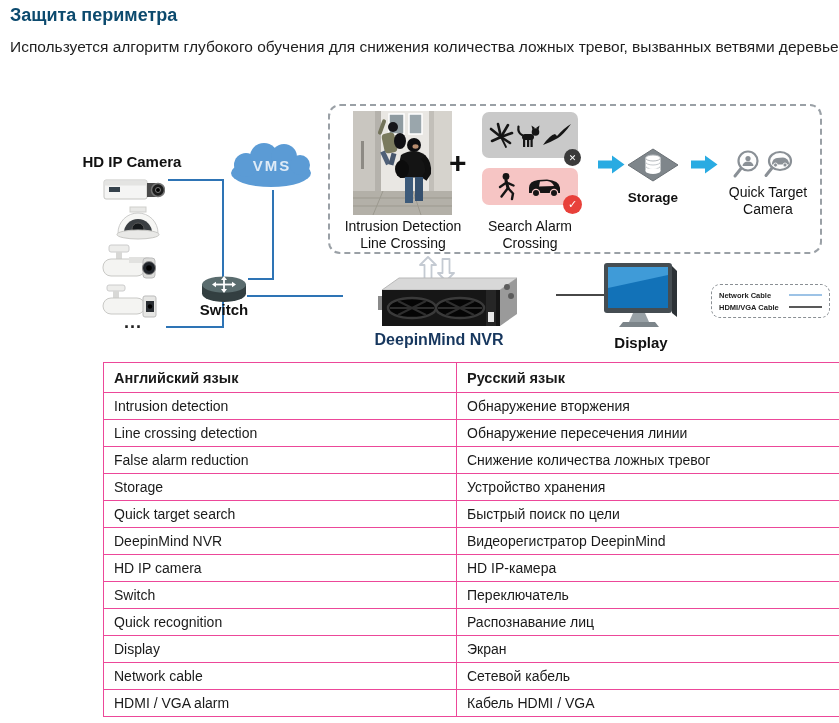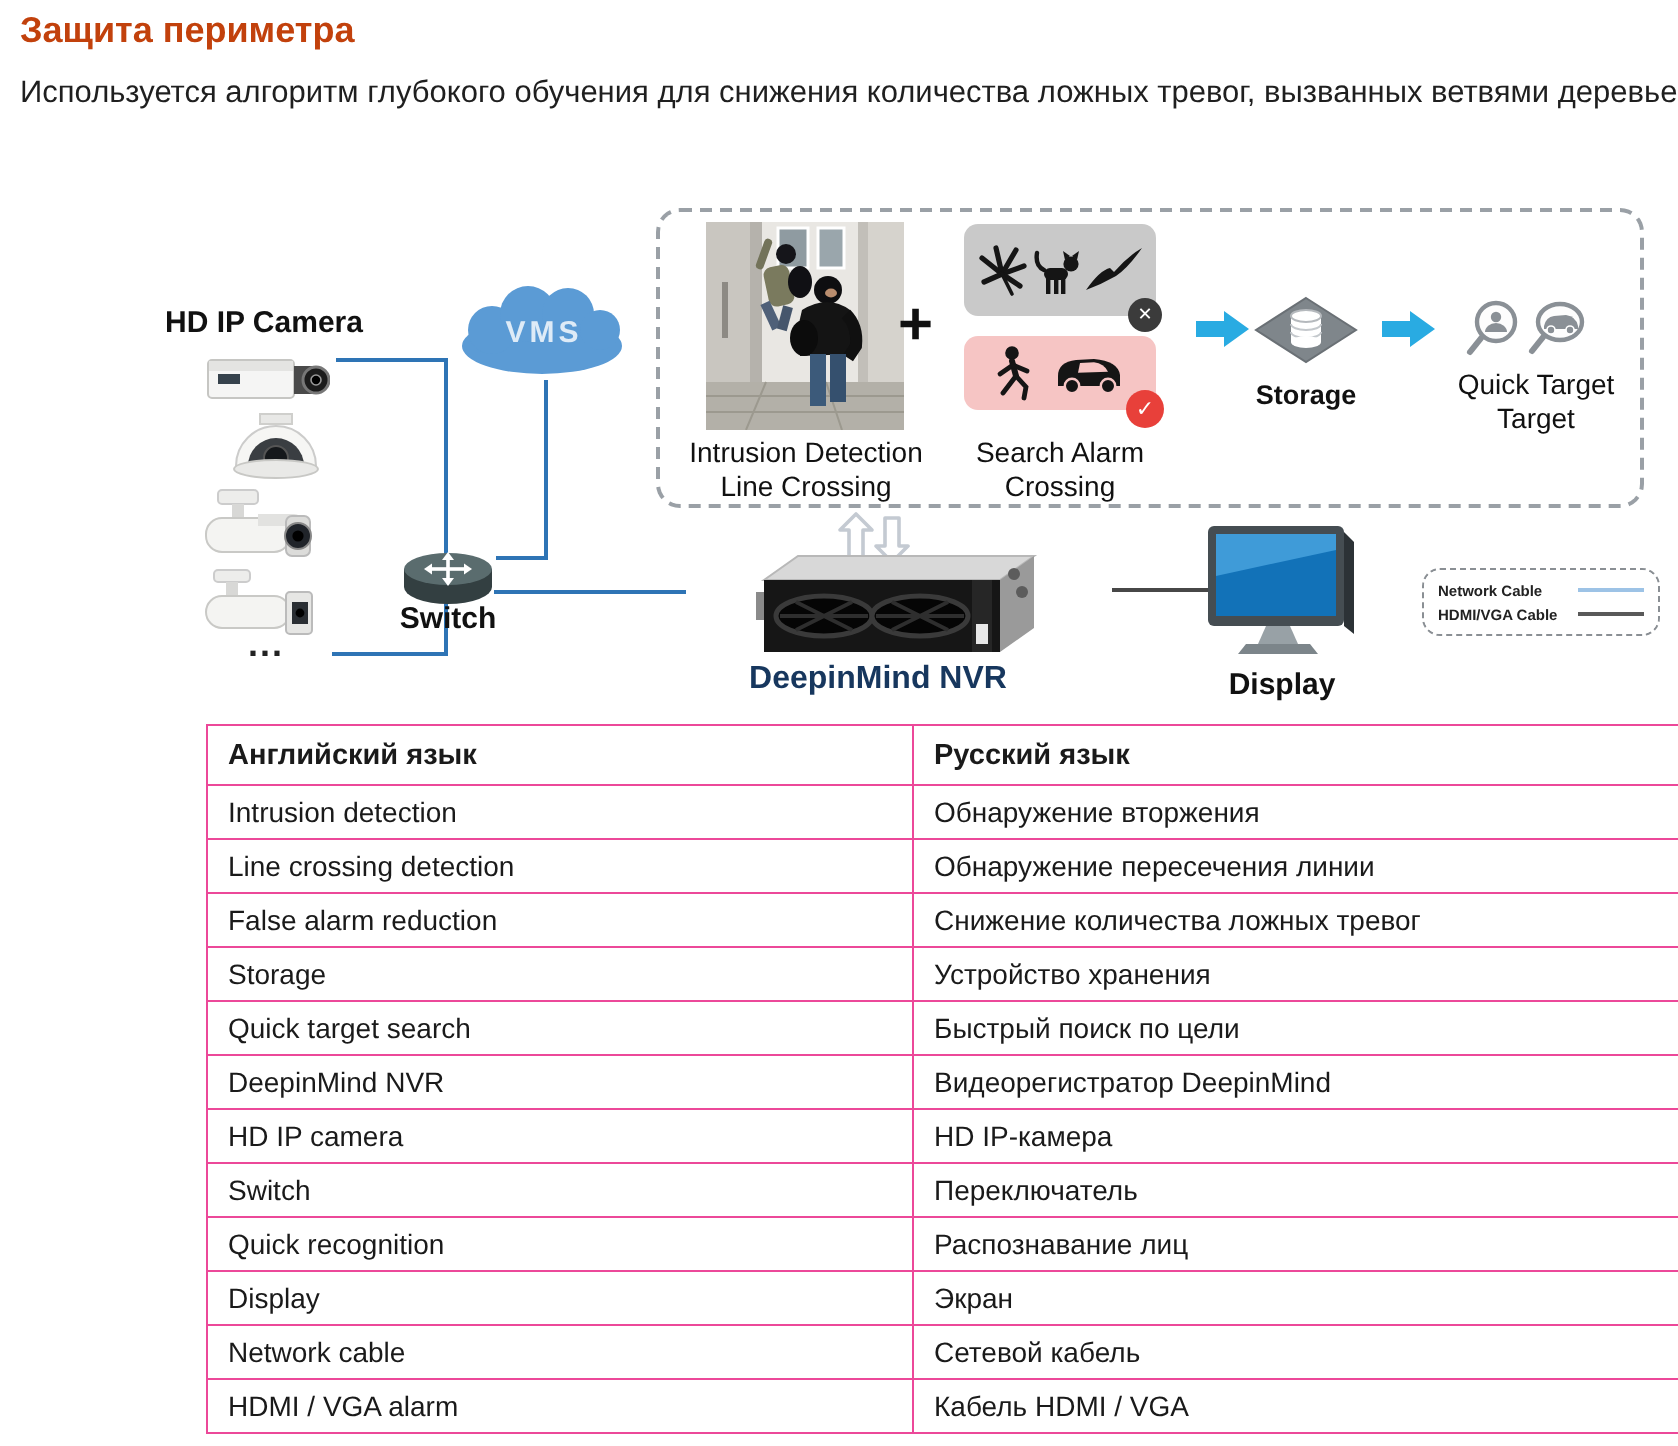--- a/index.html
+++ b/index.html
@@ -1,19 +1,19 @@
 <!DOCTYPE html>
 <html><head>
 <meta charset="utf-8">
 <style>
   html,body{margin:0;padding:0;background:#fff;}
   .page{position:relative;width:839px;height:723px;background:#fff;overflow:hidden;
         font-family:"Liberation Sans","DejaVu Sans",sans-serif;color:#1a1a1a;}
   .abs{position:absolute;}
-  .title{left:10px;top:5px;font-size:18px;font-weight:bold;color:#c2410c;}
+  .title{left:10px;top:5px;font-size:18px;font-weight:bold;color:#0c4a6e;}
   .para{left:10px;top:30px;width:829px;font-size:15.5px;line-height:33px;color:#1f1f1f;white-space:nowrap;}
   .lbl{font-weight:bold;font-size:15px;color:#111;text-align:center;}
   .line{position:absolute;background:#2E74B5;}
   .darkline{position:absolute;background:#474747;}
   .dashedbox{left:328px;top:104px;width:494px;height:150px;border:2px dashed #9aa0a6;border-radius:12px;box-sizing:border-box;}
   .graypanel{left:482px;top:112px;width:96px;height:46px;background:#c9c9c9;border-radius:7px;
              display:flex;align-items:center;justify-content:space-around;padding:0 6px;box-sizing:border-box;}
   .pinkpanel{left:482px;top:168px;width:96px;height:37px;background:#f6c5c4;border-radius:7px;
              display:flex;align-items:center;justify-content:space-evenly;padding:0 4px;box-sizing:border-box;}
   .badge{position:absolute;border-radius:50%;display:flex;align-items:center;justify-content:center;
@@ -233,21 +233,21 @@
       <path d="M11.5,16 a5.5,4.5 0 0,1 11,0 z" fill="#8a9096"></path>
       <line x1="10" y1="18.5" x2="4" y2="26" stroke="#8a9096" stroke-width="3" stroke-linecap="round"></line>
       <ellipse cx="49" cy="11" rx="11" ry="9" fill="#fdfdfd" stroke="#8a9096" stroke-width="2.2"></ellipse>
       <path d="M41,13 q1,-4.5 5,-5 l6,-0.5 q5,0.7 6,5.5 v1.5 h-17 z" fill="#8a9096"></path>
       <circle cx="44.5" cy="15" r="2" fill="#8a9096" stroke="#fff" stroke-width="0.8"></circle>
       <circle cx="54" cy="15" r="2" fill="#8a9096" stroke="#fff" stroke-width="0.8"></circle>
       <line x1="41" y1="18" x2="35" y2="25.5" stroke="#8a9096" stroke-width="3" stroke-linecap="round"></line>
     </svg>
     <div class="abs twoline" style="left:718px;top:184px;width:100px;">
       <div>Quick Target</div>
-      <div>Target</div>
+      <div>Camera</div>
     </div>
 
     <svg class="abs" style="left:419px;top:255px;" width="36" height="28" viewBox="0 0 36 28">
       <g fill="#ffffff" stroke="#c4cad2" stroke-width="1.8" stroke-linejoin="round">
         <polygon points="9,2 17,10 12.5,10 12.5,24 5.5,24 5.5,10 1,10"></polygon>
         <polygon points="27,26 35,18 30.5,18 30.5,4 23.5,4 23.5,18 19,18"></polygon>
       </g>
     </svg>
 
     <svg class="abs" style="left:378px;top:274px;" width="142" height="56" viewBox="0 0 142 56">

